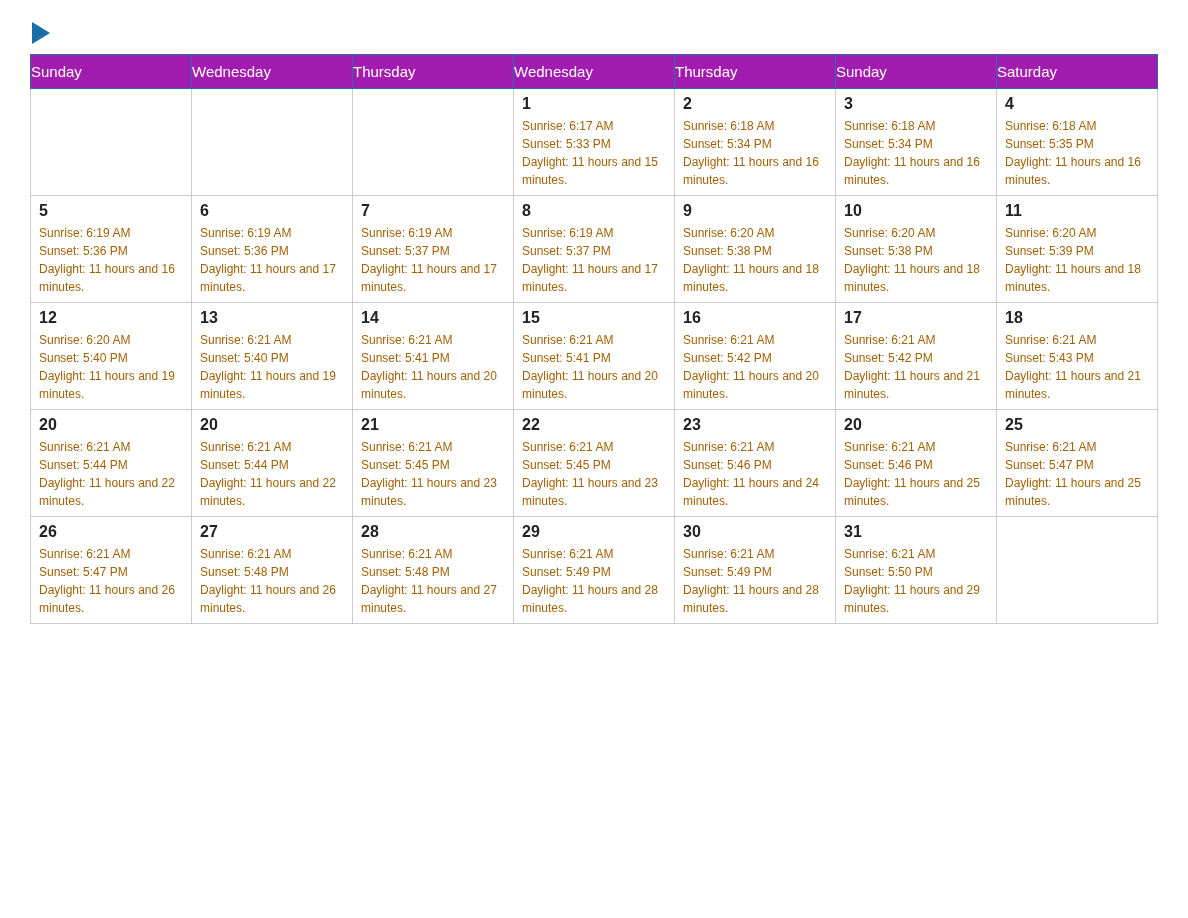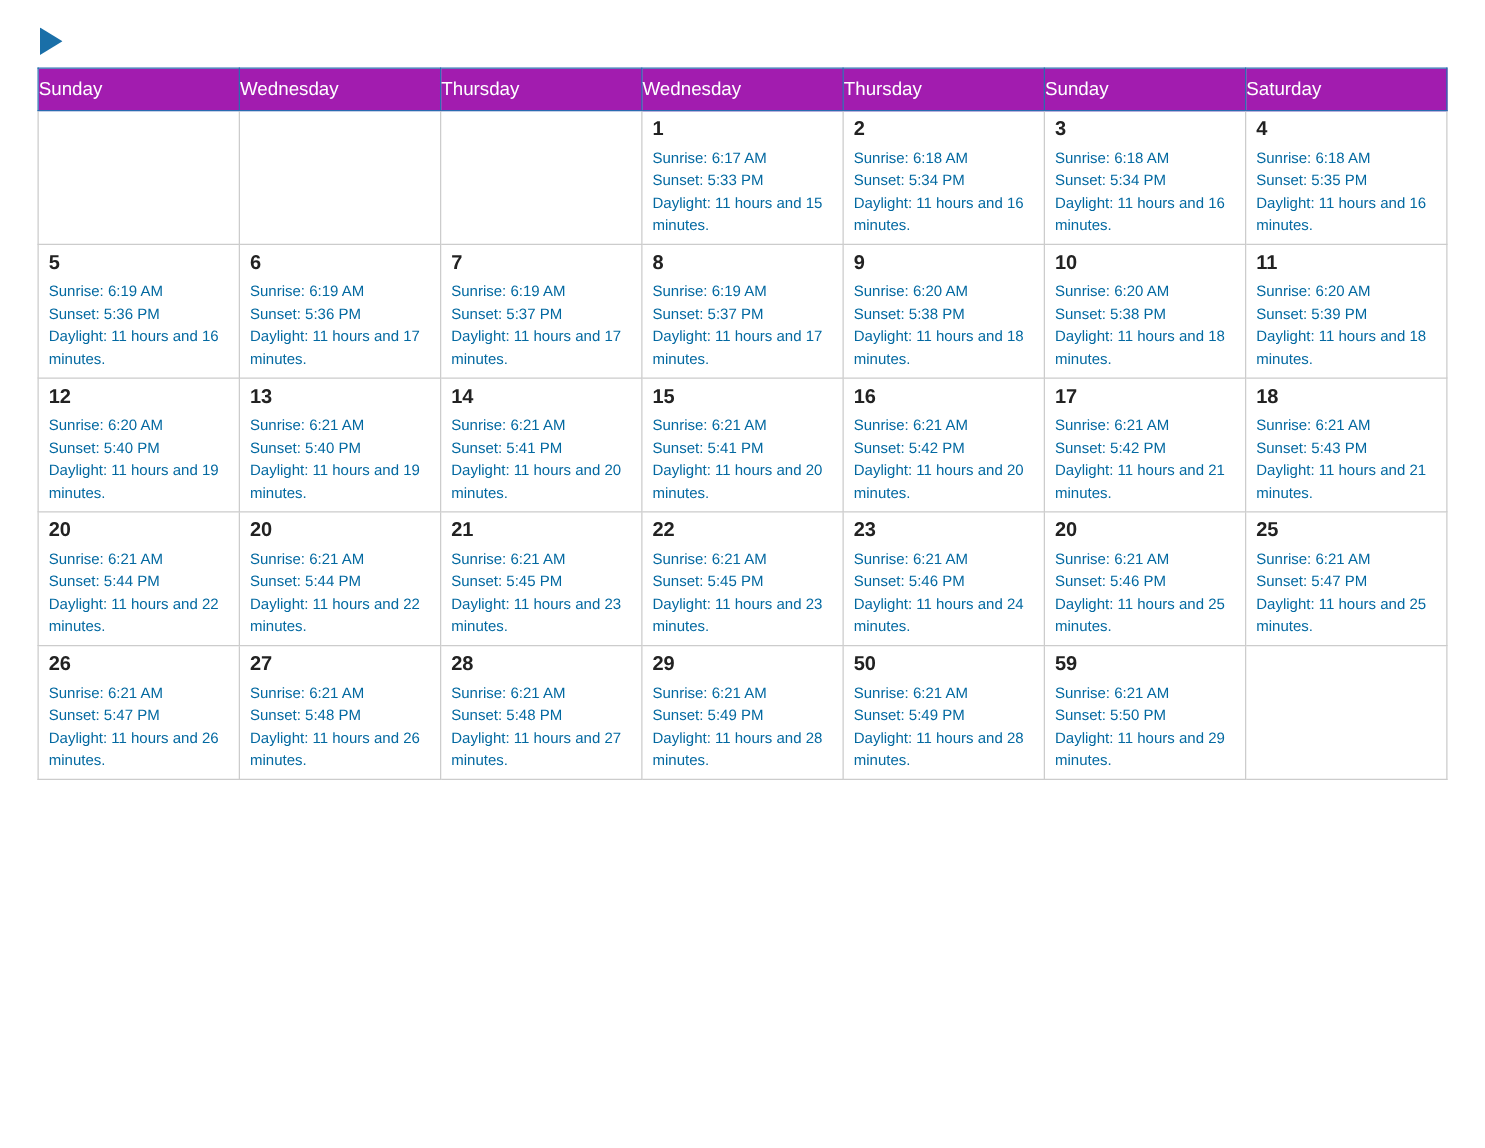--- a/index.html
+++ b/index.html
@@ -79,21 +79,21 @@
     }
     .day-number {
       font-size: 16px;
       font-weight: bold;
       color: #222;
       display: block;
       margin-bottom: 4px;
     }
     .day-info {
       font-size: 12px;
-      color: #0369a1;
+      color: #a16207;
       line-height: 1.5;
     }
     .empty-cell {
       background: #fff;
     }
   </style>
 </head>
 <body>
 
 <div class="header">
@@ -249,23 +249,23 @@
         </td>
         <td>
           <span class="day-number">28</span>
           <div class="day-info">Sunrise: 6:21 AM<br>Sunset: 5:48 PM<br>Daylight: 11 hours and 27 minutes.</div>
         </td>
         <td>
           <span class="day-number">29</span>
           <div class="day-info">Sunrise: 6:21 AM<br>Sunset: 5:49 PM<br>Daylight: 11 hours and 28 minutes.</div>
         </td>
         <td>
-          <span class="day-number">50</span>
+          <span class="day-number">30</span>
           <div class="day-info">Sunrise: 6:21 AM<br>Sunset: 5:49 PM<br>Daylight: 11 hours and 28 minutes.</div>
         </td>
         <td>
-          <span class="day-number">59</span>
+          <span class="day-number">31</span>
           <div class="day-info">Sunrise: 6:21 AM<br>Sunset: 5:50 PM<br>Daylight: 11 hours and 29 minutes.</div>
         </td>
         <td class="empty-cell"></td>
       </tr>
     </tbody>
 </table>
 
 </body></html>

